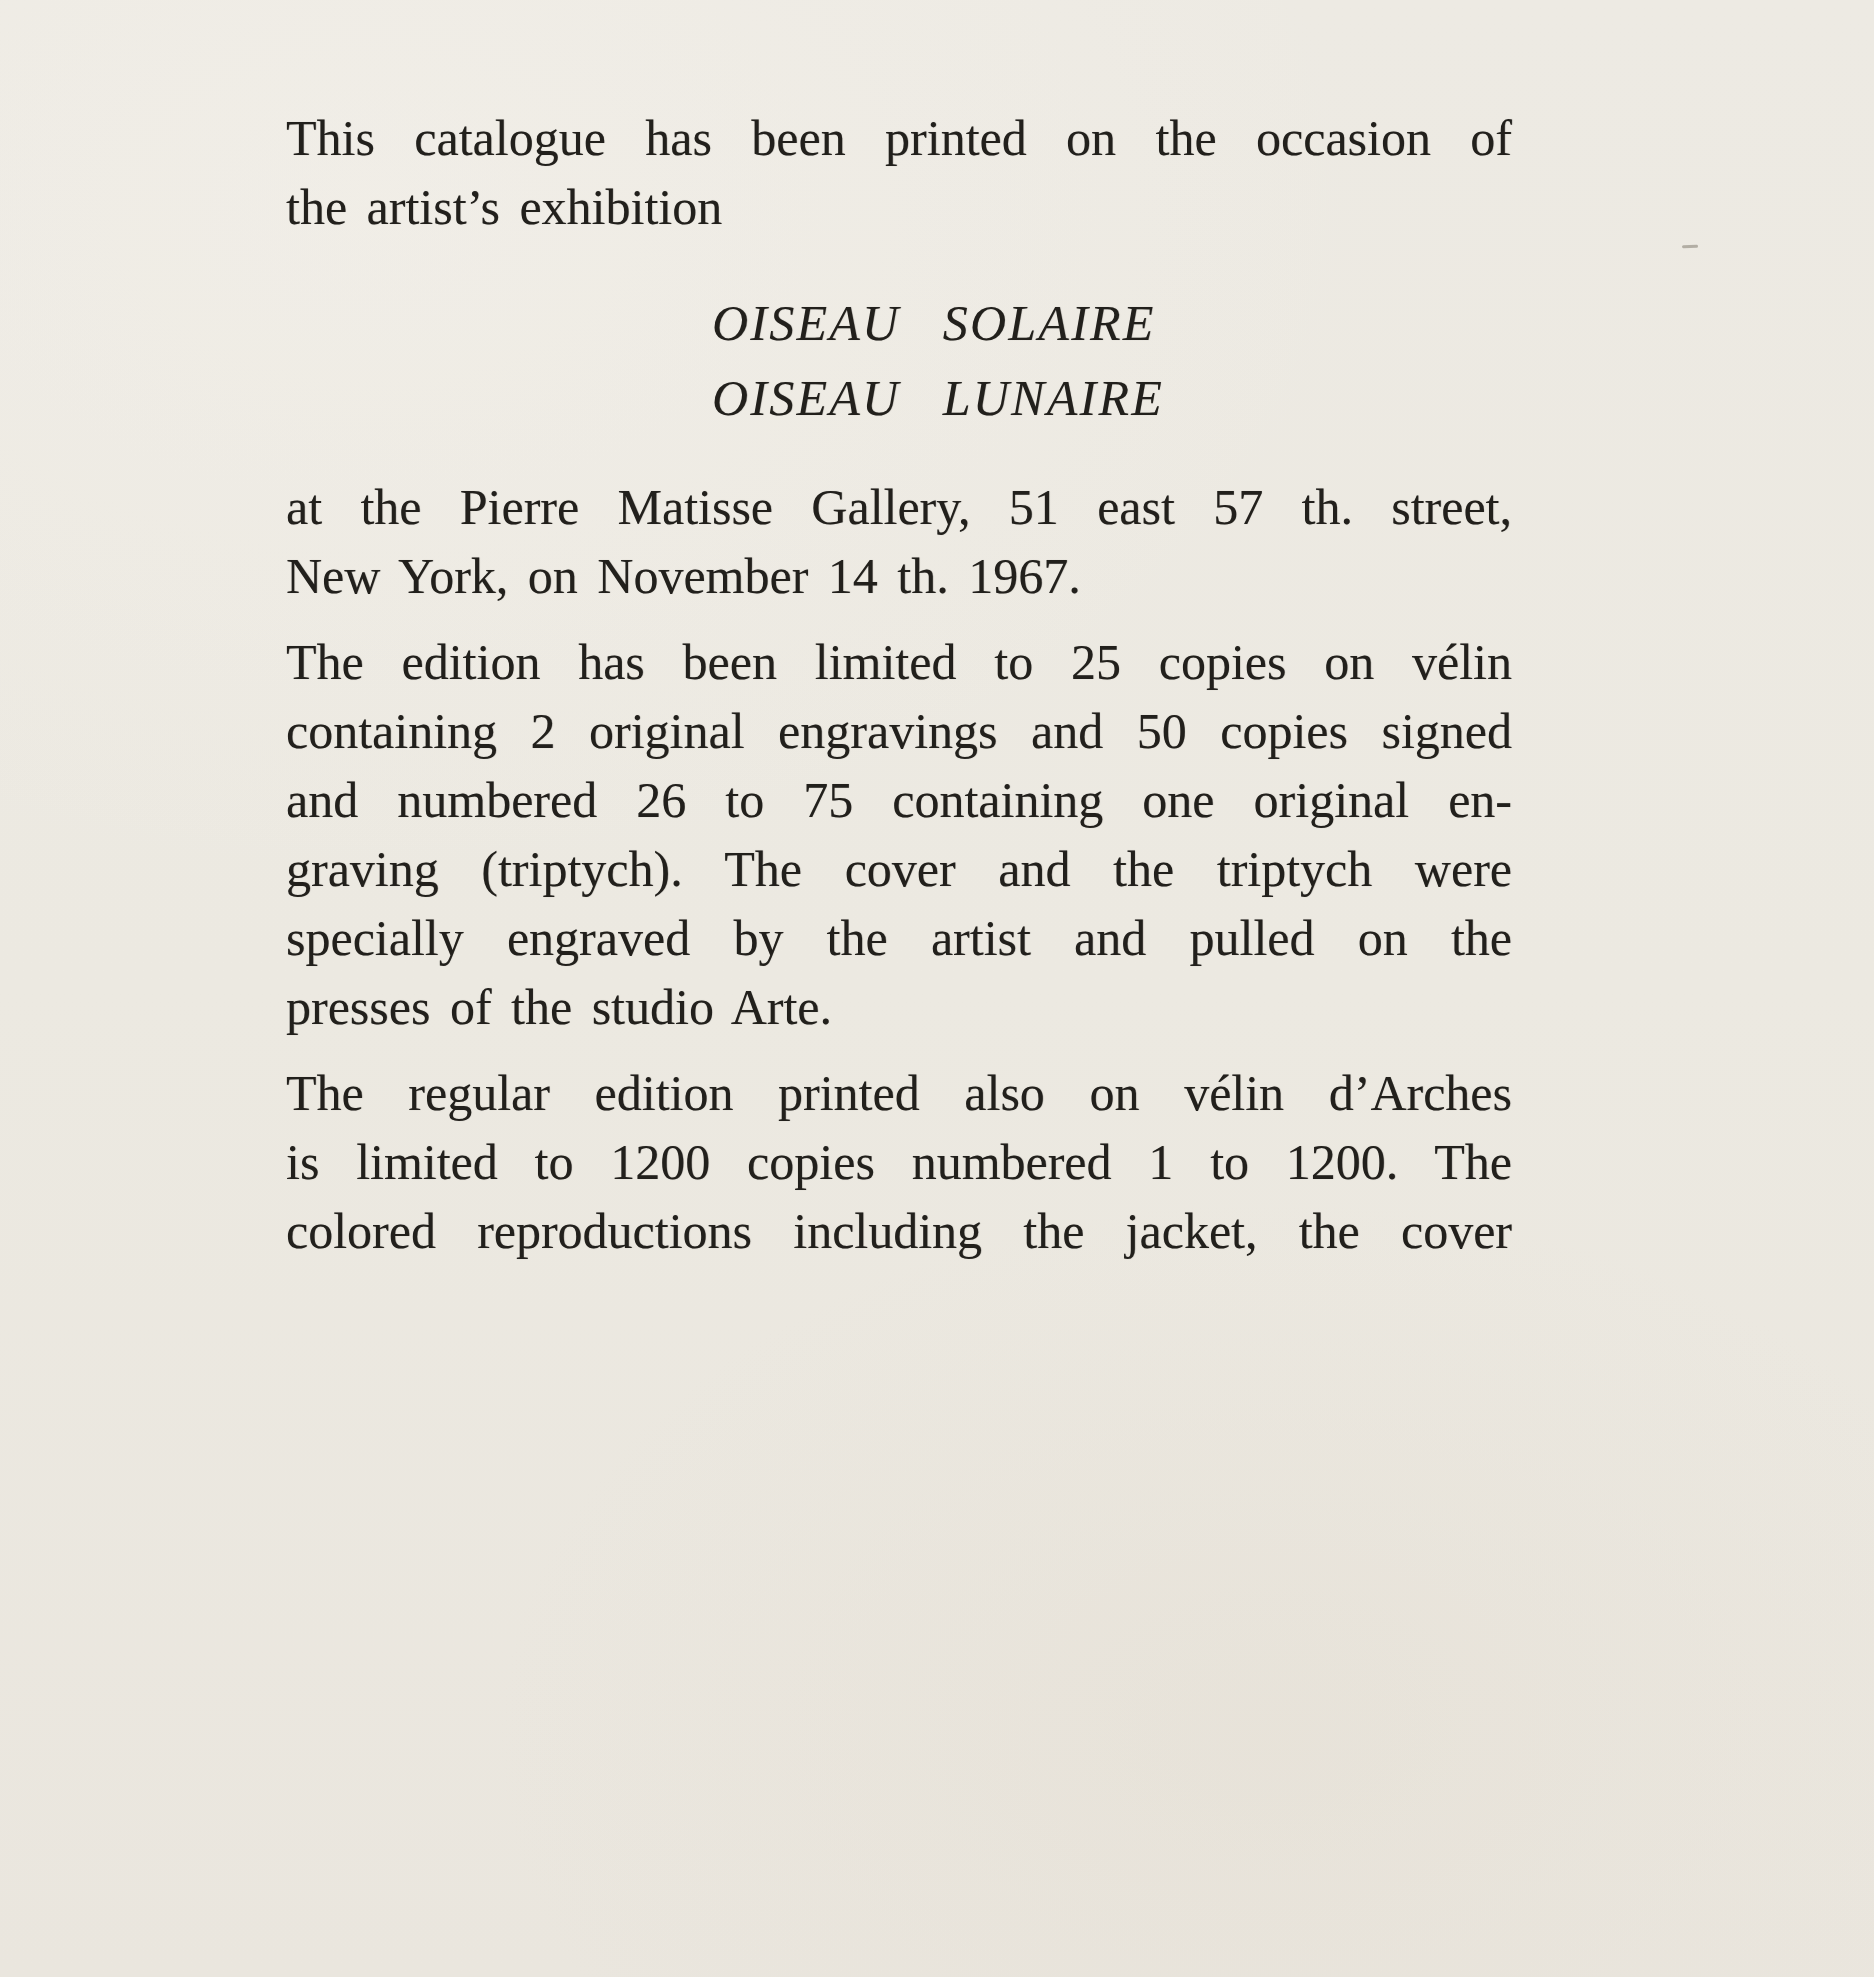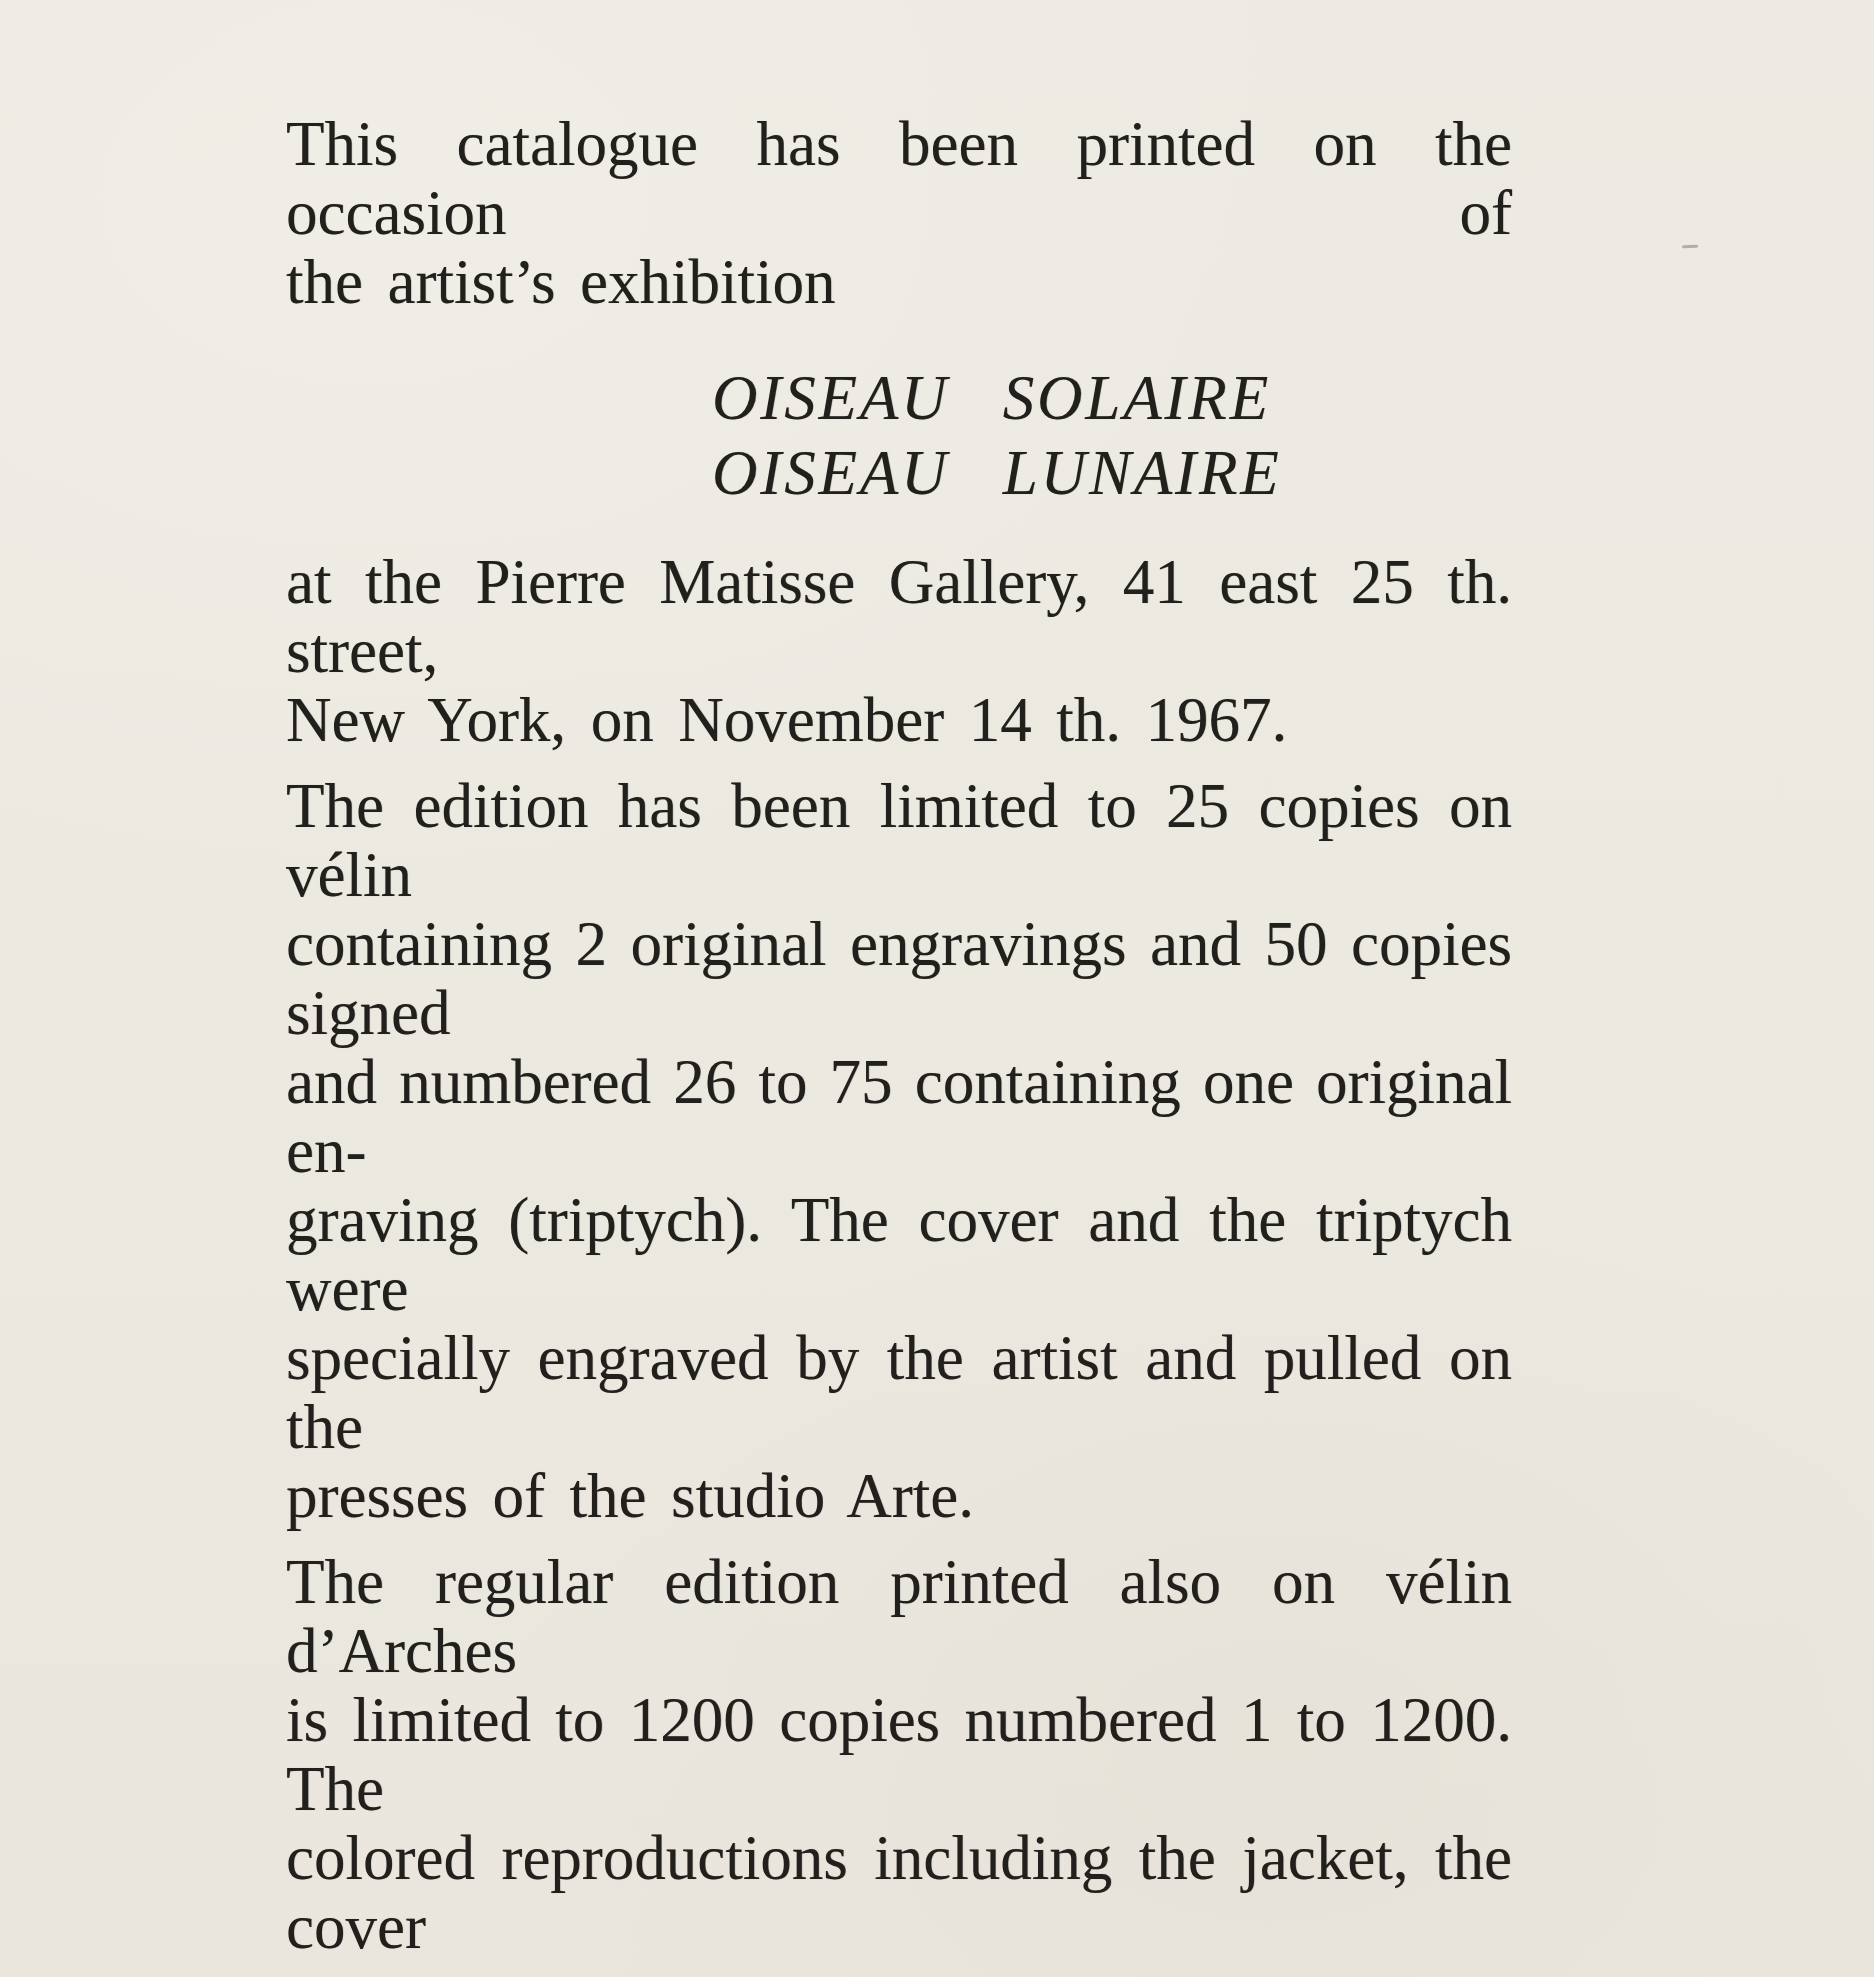--- a/index.html
+++ b/index.html
@@ -8,24 +8,24 @@
     position: relative;
     overflow: hidden;
     background:
       radial-gradient(1255px 869px at 68% 88%, rgba(224,217,204,0.30), rgba(224,217,204,0) 62%),
       radial-gradient(1545px 1062px at 20% 10%, rgba(245,242,236,0.45), rgba(245,242,236,0) 65%),
       linear-gradient(180deg, #edeae3 0%, #ece9e1 50%, #eae6de 100%);
     font-family: "Liberation Serif", "DejaVu Serif", serif;
   }
   .column {
     position: absolute;
-    left: 286px; top: 110px;
+    left: 286px; top: 104px;
     width: 1226px;
     color: #22201c;
-    font-size: 63px;
+    font-size: 50px;
     line-height: 69px;
     text-shadow: 0.4px 0.4px 0.7px rgba(34,32,28,0.35);
   }
   .para { margin: 0; padding: 0; }
   .para + .para { margin-top: 17px; }
   .jl {
     display: block;
     text-align: justify;
     text-align-last: justify;
     word-spacing: 0.08em;
@@ -66,21 +66,21 @@
       <span class="jl">This catalogue has been printed on the occasion of</span>
       <span class="jl last">the artist’s exhibition</span>
     </p>
 
     <div class="titles">
       <div class="title">OISEAU SOLAIRE</div>
       <div class="title">OISEAU LUNAIRE</div>
     </div>
 
     <p class="para">
-      <span class="jl">at the Pierre Matisse Gallery, 41 east 25 th. street,</span>
+      <span class="jl">at the Pierre Matisse Gallery, 51 east 57 th. street,</span>
       <span class="jl last">New York, on November 14 th. 1967.</span>
     </p>
 
     <p class="para">
       <span class="jl">The edition has been limited to 25 copies on vélin</span>
       <span class="jl">containing 2 original engravings and 50 copies signed</span>
       <span class="jl">and numbered 26 to 75 containing one original en-</span>
       <span class="jl">graving (triptych). The cover and the triptych were</span>
       <span class="jl">specially engraved by the artist and pulled on the</span>
       <span class="jl last">presses of the studio Arte.</span>

